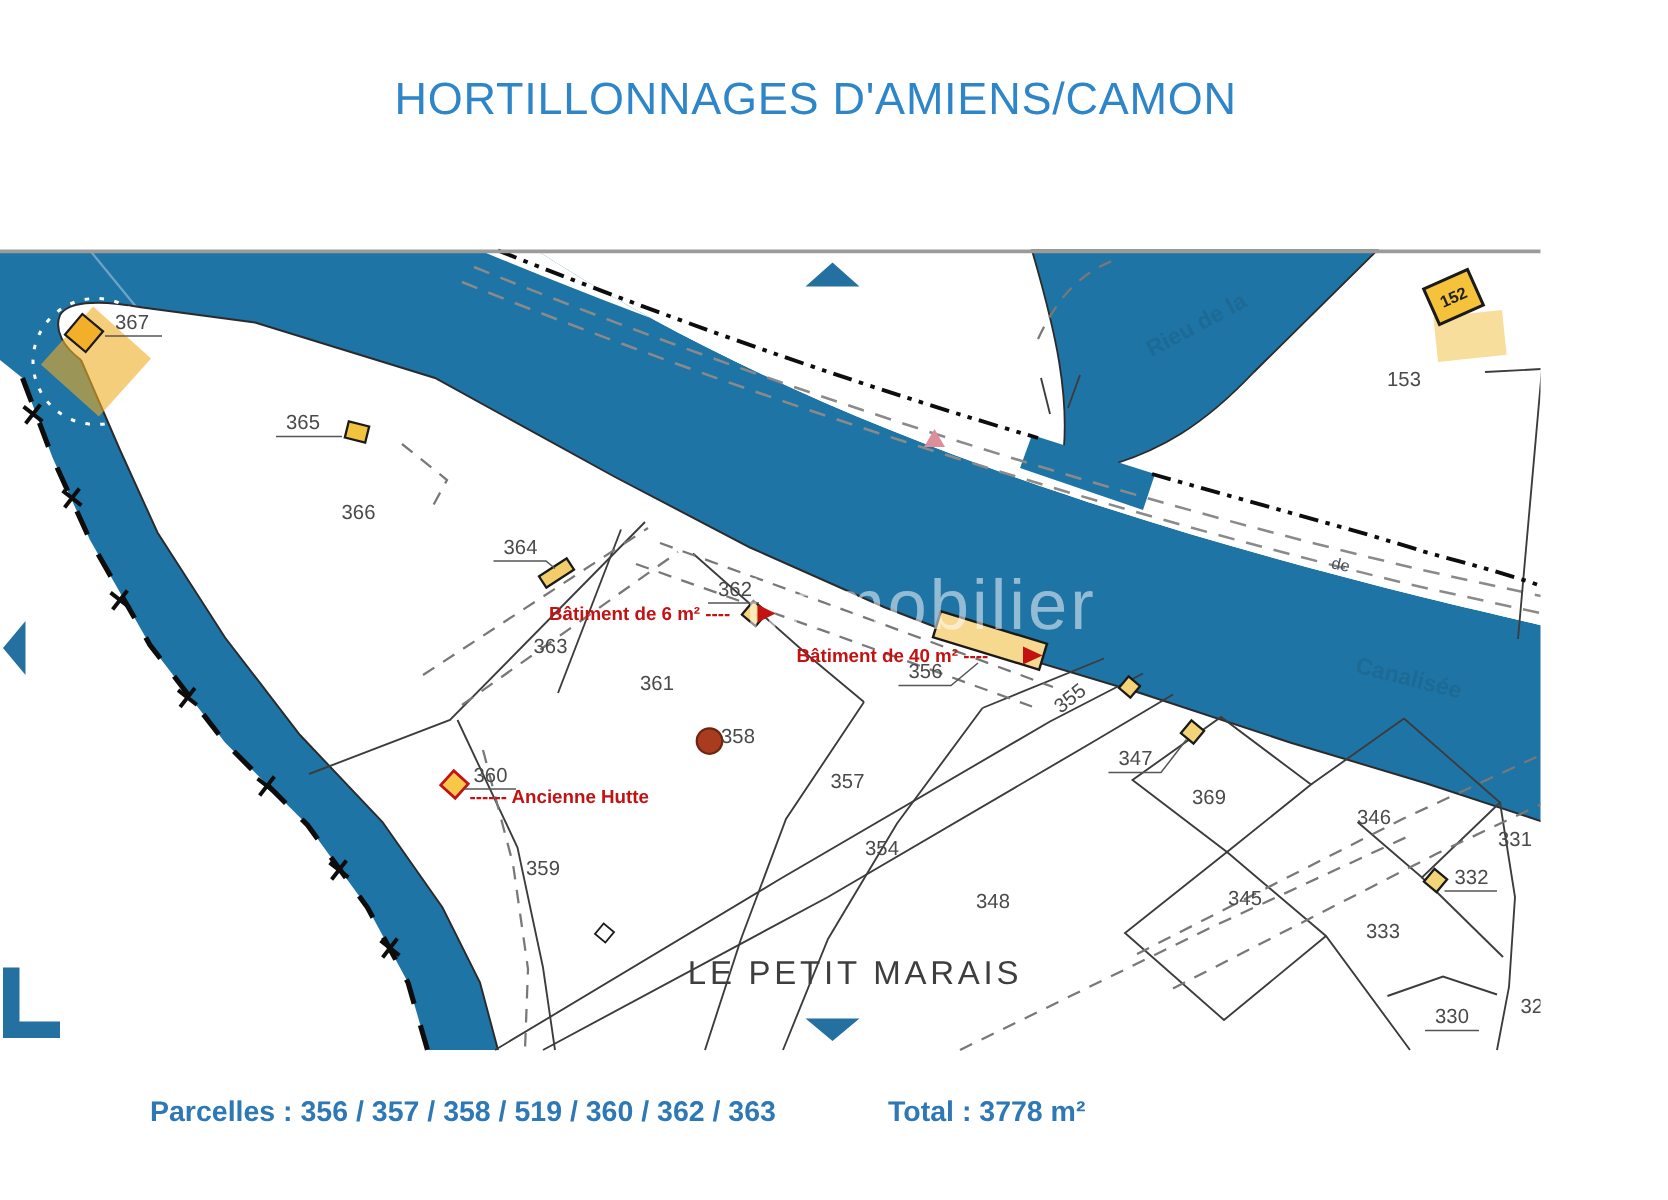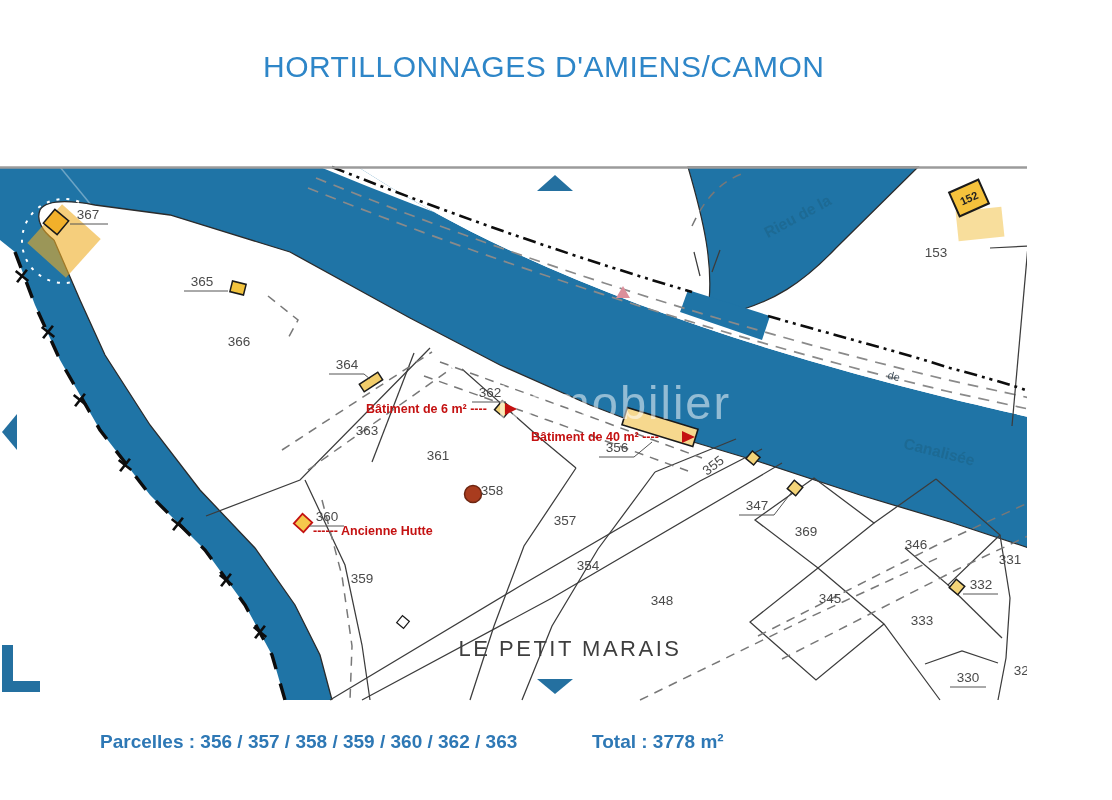--- a/index.html
+++ b/index.html
@@ -205,17 +205,17 @@
       <polygon points="537,191 573,191 555,175"></polygon>
       <polygon points="537,679 573,679 555,694"></polygon>
       <polygon points="17,414 17,450 2,432"></polygon>
       <path d="M2,645 L13,645 L13,681 L40,681 L40,692 L2,692 Z"></path>
     </g>
 
     <line x1="0" y1="167.5" x2="1112" y2="167.5" stroke="#9b9b9b" stroke-width="2.5"></line>
   </svg>
 
   <div id="footer">
-    <span class="parcelles">Parcelles : 356 / 357 / 358 / 359 / 360 / 362 / 363</span>
+    <span class="parcelles">Parcelles : 356 / 357 / 358 / 519 / 360 / 362 / 363</span>
     <span class="total">Total : 3778 m²</span>
   </div>
 
 </div>
 
 </body></html>

